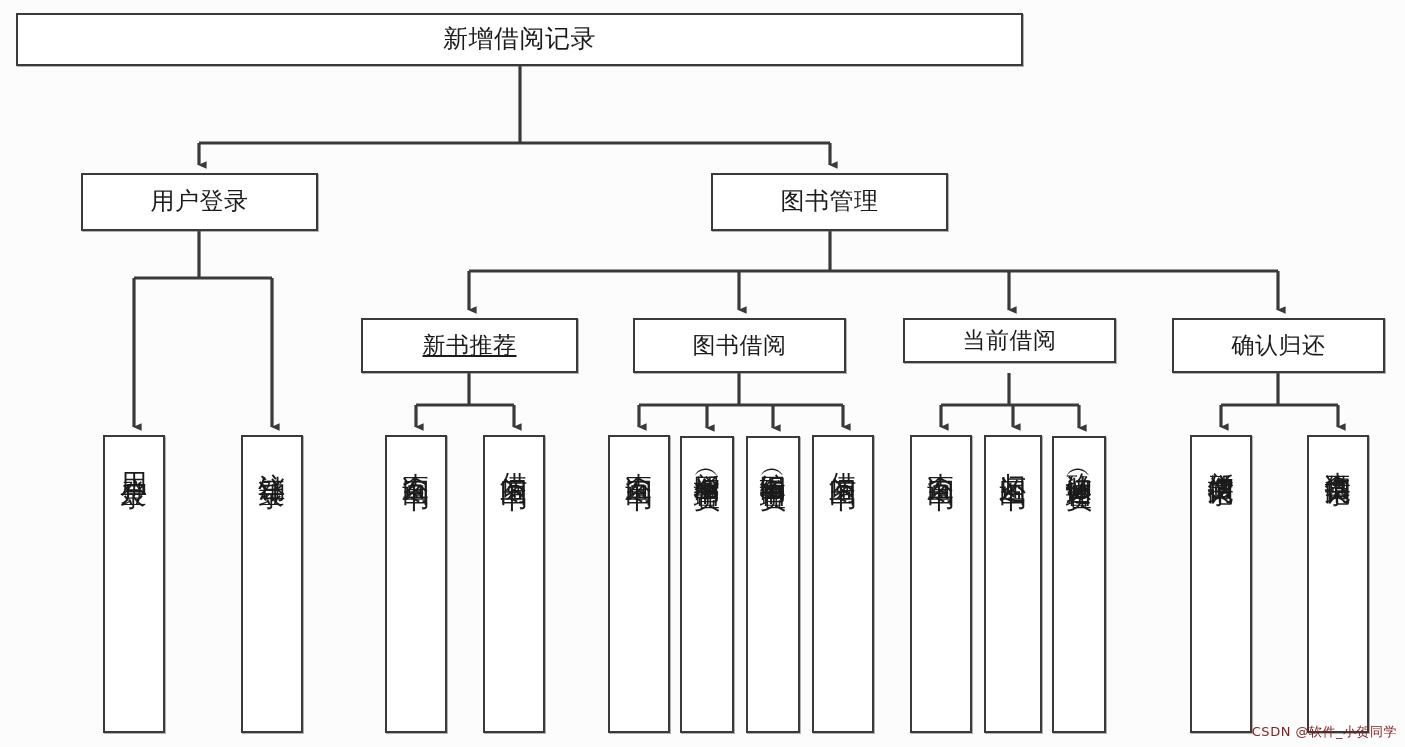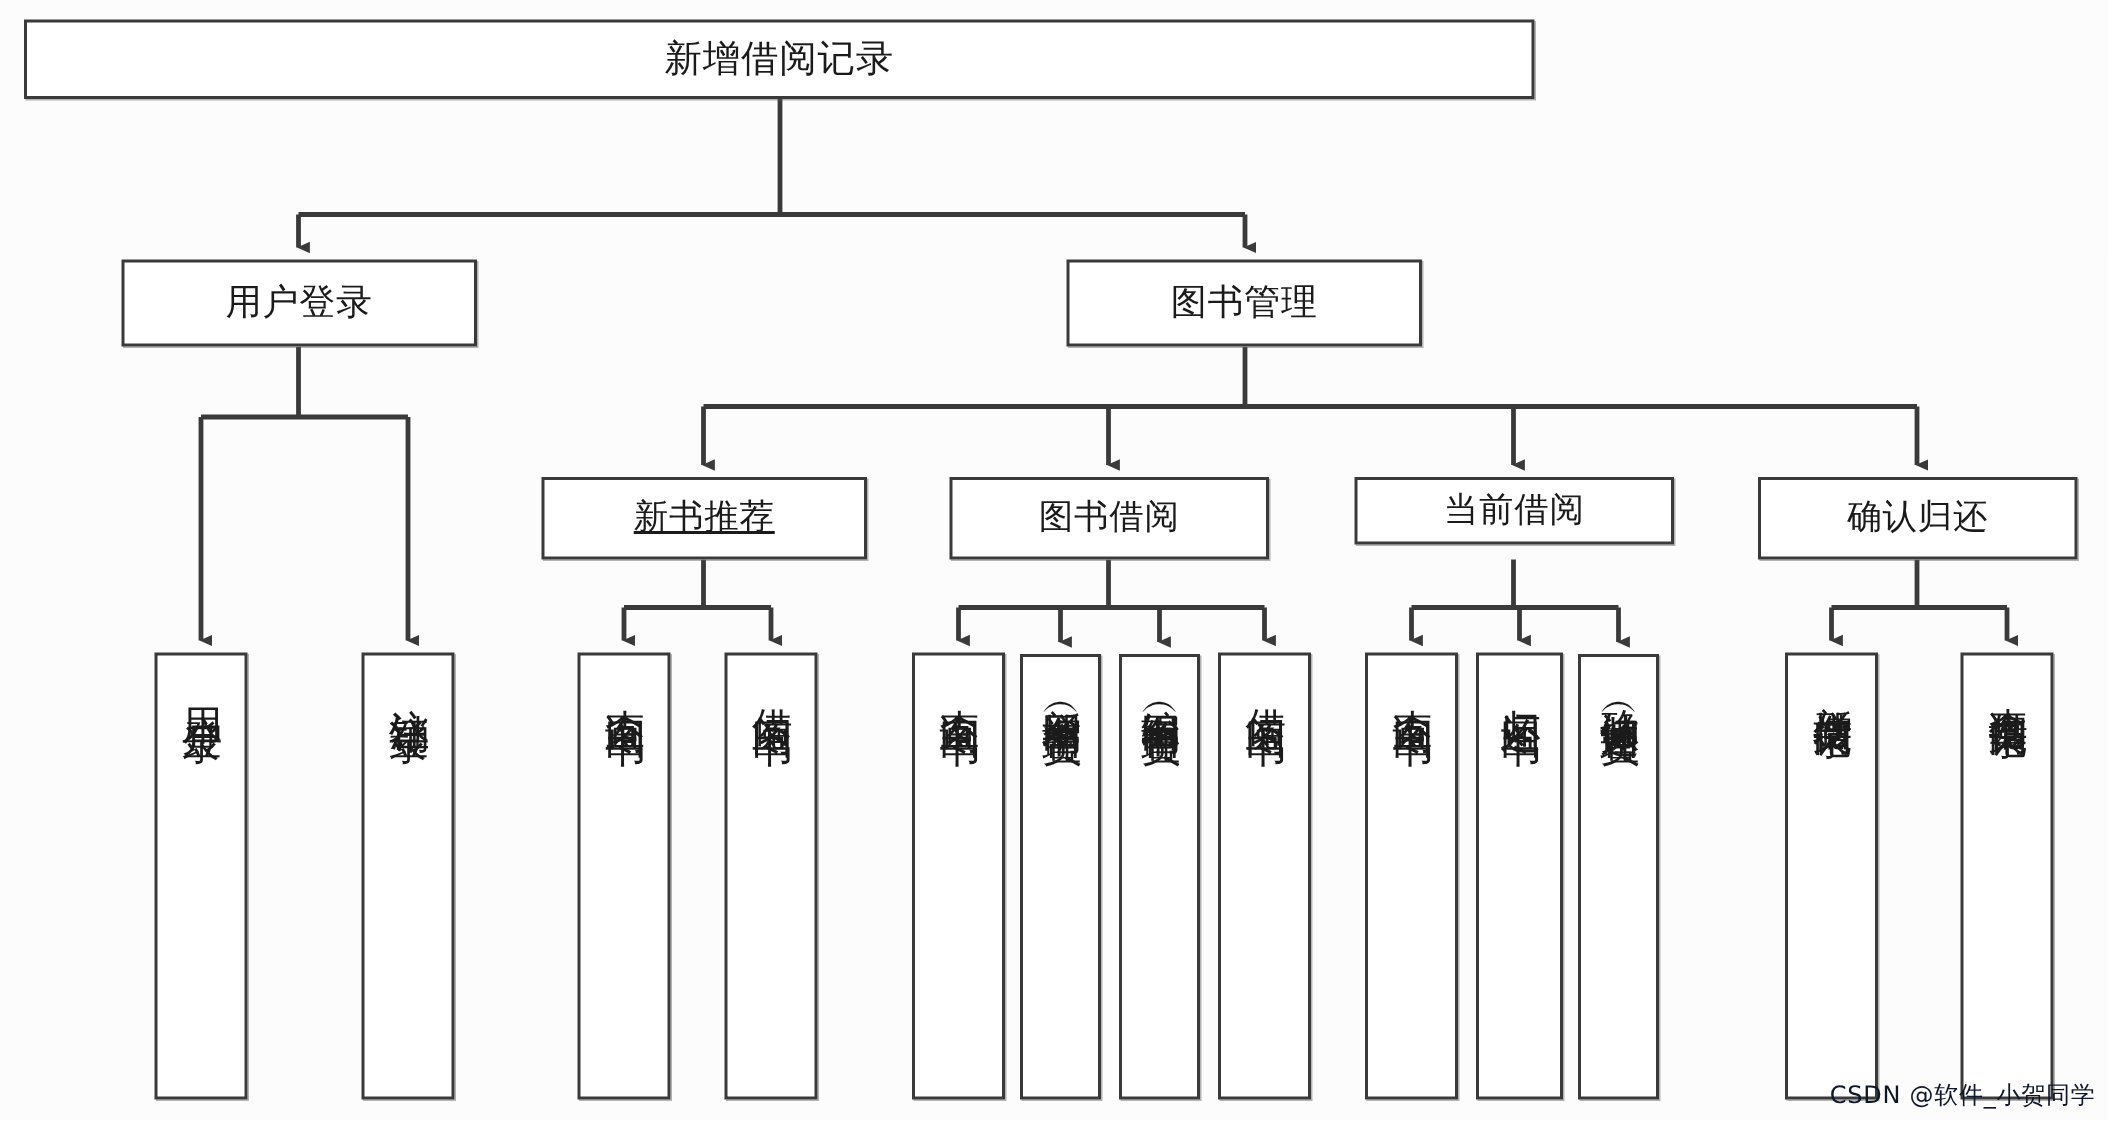--- a/index.html
+++ b/index.html
@@ -60,22 +60,22 @@
     letter-spacing: 4px;
     white-space: pre;
     max-height: 100%;
   }
   .node-leaf.tall .lbl { font-size: 26px; letter-spacing: 2px; }
 
   #watermark {
     position: absolute;
     right: 8px;
     bottom: 6px;
-    font-size: 16px;
-    color: #0f172a;
+    font-size: 13px;
+    color: #7f1d1d;
     letter-spacing: 0.5px;
     white-space: nowrap;
   }
 </style>
 </head>
 <body>
 
 <div id="diagram-root">
 
   <svg id="edge-layer" viewBox="0 0 1405 747" xmlns="http://www.w3.org/2000/svg">

